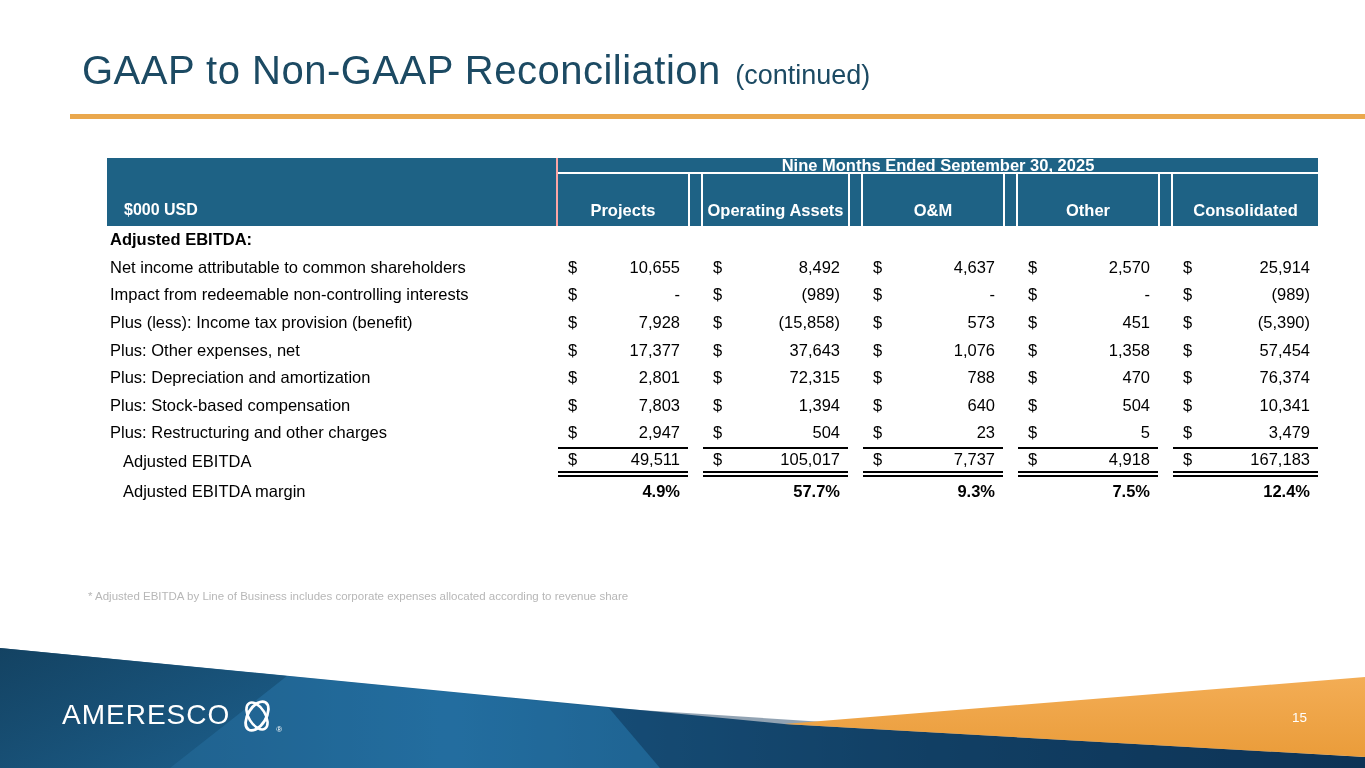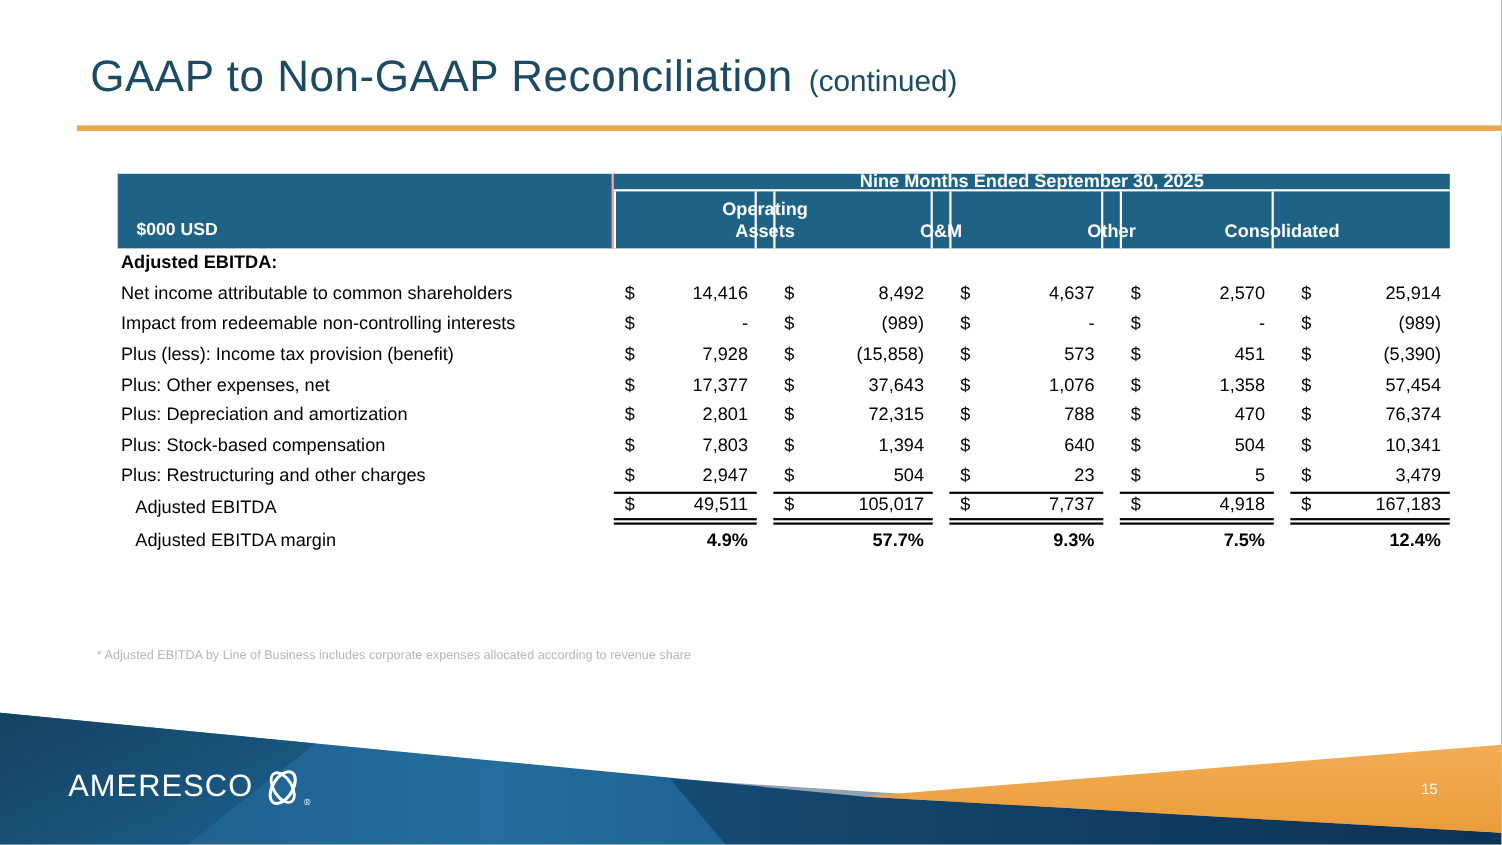--- a/index.html
+++ b/index.html
@@ -61,20 +61,21 @@
   </div>
   <div class="title-rule"></div>
 
   <div class="fin-table">
 
     <div class="thead">
       <div class="units-cell">$000 USD</div>
       <div>
         <div class="period-band">Nine Months Ended September 30, 2025</div>
         <div class="subcols">
+          <div class="subcol">Projects</div>
           <div class="subspacer"></div>
           <div class="subcol">Operating Assets</div>
           <div class="subspacer"></div>
           <div class="subcol">O&amp;M</div>
           <div class="subspacer"></div>
           <div class="subcol">Other</div>
           <div class="subspacer"></div>
           <div class="subcol">Consolidated</div>
         </div>
       </div>
@@ -83,21 +84,21 @@
     <div class="tbody">
 
       <div class="grid-row t-row">
         <div class="section-cell">Adjusted EBITDA:</div>
       </div>
 
       <div class="grid-row t-row">
         <div class="cell-label">Net income attributable to common shareholders</div>
         <div class="cell-money">
             <span class="cur">$</span>
-            <span class="val">14,416</span>
+            <span class="val">10,655</span>
           </div>
         <div></div>
         <div class="cell-money">
             <span class="cur">$</span>
             <span class="val">8,492</span>
           </div>
         <div></div>
         <div class="cell-money">
             <span class="cur">$</span>
             <span class="val">4,637</span>

